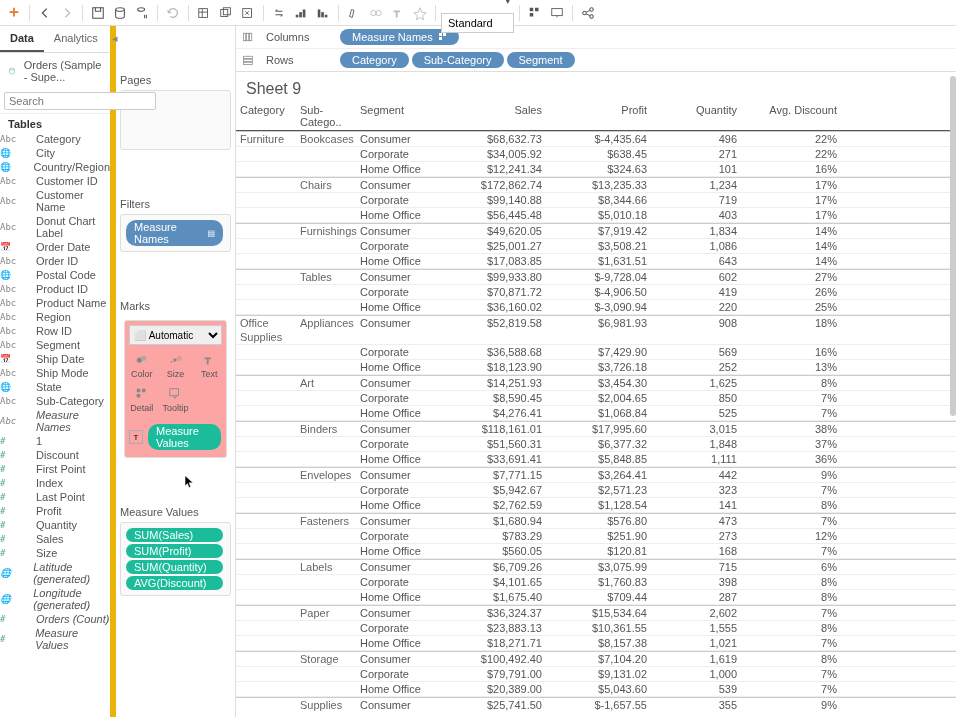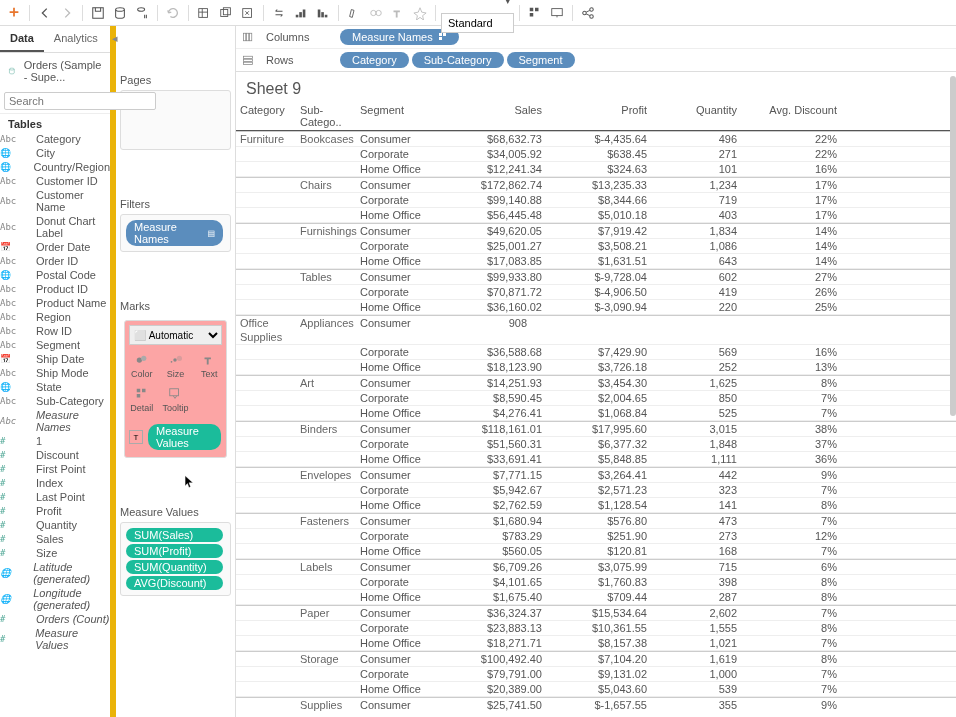--- a/index.html
+++ b/index.html
@@ -627,21 +627,24 @@
             <div class="col-seg">Home Office</div>
             <div class="col-m">$36,160.02</div>
             <div class="col-m">$-3,090.94</div>
             <div class="col-m qty">220</div>
             <div class="col-m disc">25%</div>
           </div>
           <div class="ct-row first-of-sub">
             <div class="col-cat">Office Supplies</div>
             <div class="col-sub">Appliances</div>
             <div class="col-seg">Consumer</div>
+            <div class="col-m">$52,819.58</div>
+            <div class="col-m">$6,981.93</div>
             <div class="col-m qty">908</div>
+            <div class="col-m disc">18%</div>
           </div>
           <div class="ct-row">
             <div class="col-cat"></div>
             <div class="col-sub"></div>
             <div class="col-seg">Corporate</div>
             <div class="col-m">$36,588.68</div>
             <div class="col-m">$7,429.90</div>
             <div class="col-m qty">569</div>
             <div class="col-m disc">16%</div>
           </div>

